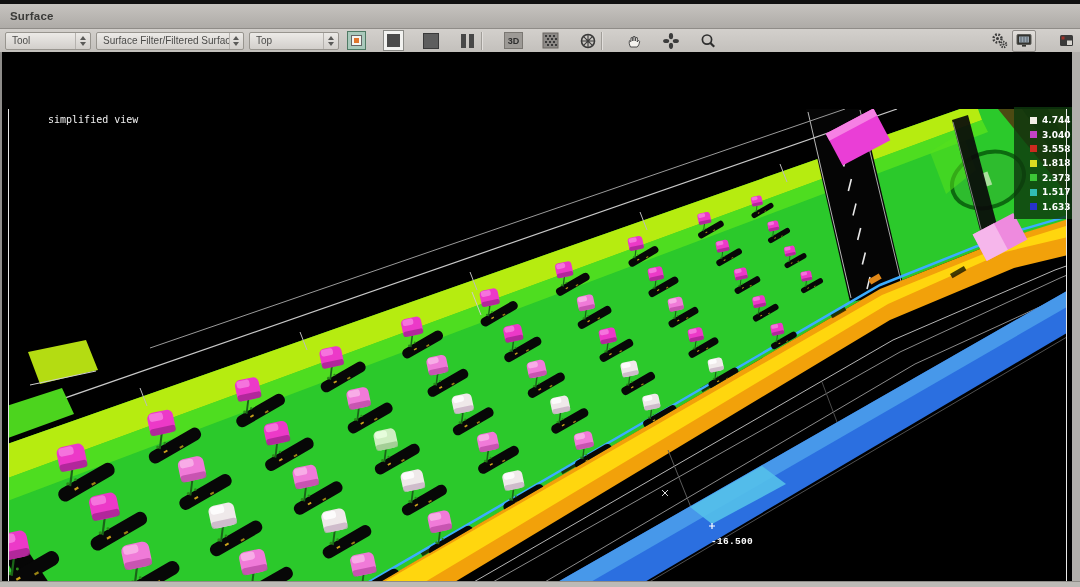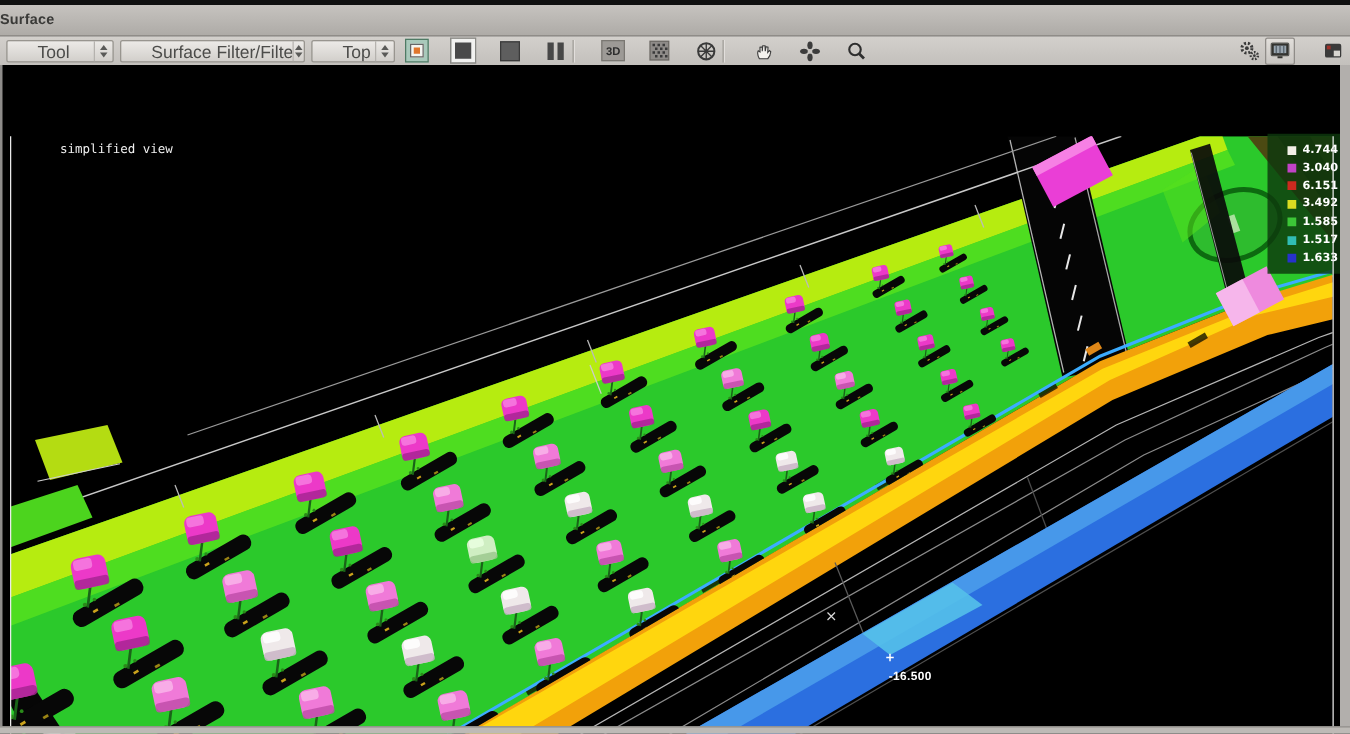--- a/index.html
+++ b/index.html
@@ -3,27 +3,27 @@
 <meta charset="utf-8">
 <style>
   html,body{margin:0;padding:0;background:#161616;}
   body{width:1080px;height:587px;position:relative;overflow:hidden;
        font-family:"Liberation Sans","DejaVu Sans",sans-serif;}
   
   .top-strip{position:absolute;left:0;top:0;width:1080px;height:4px;background:#101010;}
   .titlebar{position:absolute;left:0;top:4px;width:1080px;height:24px;
             background:linear-gradient(#c6c3bf,#aeabA7);
             border-bottom:1px solid #8f8c88;display:flex;align-items:center;}
-  .titlebar .title{font-size:11.5px;font-weight:bold;color:#3a3a38;letter-spacing:.2px;}
+  .titlebar .title{font-size:11.5px;font-weight:bold;color:#3a3a38;padding-left:10px;letter-spacing:.2px;}
   .toolbar{position:absolute;left:0;top:29px;width:1080px;height:23px;
            background:linear-gradient(#d3d0cc,#c3c0bc);display:flex;align-items:center;}
   .dd{height:18px;margin-left:5px;background:linear-gradient(#eceae7,#d2cfcb);
       border:1px solid #98958f;border-radius:2px;display:flex;align-items:center;
       justify-content:space-between;box-sizing:border-box;cursor:default;}
-  .dd-label{font-size:14px;color:#4c4c4a;padding-left:24px;white-space:nowrap;overflow:hidden;}
+  .dd-label{font-size:10px;color:#4c4c4a;padding-left:6px;white-space:nowrap;overflow:hidden;}
   .dd-arrows{display:flex;flex-direction:column;align-items:center;justify-content:center;
              width:14px;border-left:1px solid #b5b2ae;height:100%;}
   .dd-arrows i{display:block;width:0;height:0;border-left:3px solid transparent;border-right:3px solid transparent;}
   .dd-arrows i.up{border-bottom:4px solid #5a5a58;margin-bottom:2px;}
   .dd-arrows i.dn{border-top:4px solid #5a5a58;}
   .tb-btn{width:19px;height:19px;margin-left:18px;display:flex;align-items:center;justify-content:center;}
   .tb-sep{width:1px;height:18px;background:#a09d98;margin:0 4px;box-shadow:1px 0 0 #e2dfdc;}
   .chip{background:#9d9a96;border:1px solid #7a7772;display:flex;align-items:center;justify-content:center;}
   .btn3d{width:17px;height:15px;font-size:9px;font-weight:bold;color:#2e2e2e;}
   .active-swatch{width:17px;height:17px;background:#a9c9bb;border:1px solid #4f7a64;
@@ -41,21 +41,21 @@
   
   .viewport{position:absolute;left:0;top:52px;width:1080px;height:530px;background:#000;}
   .vp-border-l{position:absolute;left:8px;top:57px;width:1px;height:521px;background:#e9e9e9;}
   .vp-border-r{position:absolute;left:1066px;top:57px;width:1px;height:521px;background:#e9e9e9;}
   .edge-right{position:absolute;left:1072px;top:52px;width:8px;height:530px;background:#b2afac;}
   .edge-left{position:absolute;left:0;top:52px;width:2px;height:530px;background:#8e8c8a;}
   .bottom-strip{position:absolute;left:0;top:581px;width:1080px;height:6px;background:#bdbab6;border-top:1px solid #8f8c88;}
   #scene{position:absolute;left:8px;top:57px;}
   .overlay-label{position:absolute;left:48px;top:62px;color:#f0f0f0;
                  font-family:"DejaVu Sans Mono","Liberation Mono",monospace;font-size:10px;}
-  .measure-label{position:absolute;left:711px;top:484px;color:#fff;font-size:9.5px;font-weight:bold;letter-spacing:.3px;}
+  .measure-label{position:absolute;left:711px;top:484px;color:#fff;font-size:9.5px;font-weight:bold;letter-spacing:.3px;font-family:Liberation Mono, monospace;}
   .legend{position:absolute;left:1014px;top:55px;width:69px;background:rgba(14,56,14,.82);
           padding:6px 0 5px 16px;box-sizing:border-box;}
   .legend-row{display:flex;align-items:center;height:14.4px;}
   .legend-row .sw{width:7px;height:7px;margin-right:5px;flex:none;}
   .legend-row .val{color:#fff;font-size:9px;font-weight:bold;
                    font-family:"DejaVu Sans","Liberation Sans",sans-serif;}
 </style>
 </head>
 <body>
 
@@ -73,21 +73,21 @@
         <i class="dn"></i>
       </span>
   </div>
   <div class="dd" style="width:148px">
     <span class="dd-label">Surface Filter/Filtered Surface</span>
     <span class="dd-arrows">
         <i class="up"></i>
         <i class="dn"></i>
       </span>
   </div>
-  <div class="dd" style="width:67px">
+  <div class="dd" style="width:90px">
     <span class="dd-label">Top</span>
     <span class="dd-arrows">
         <i class="up"></i>
         <i class="dn"></i>
       </span>
   </div>
 
   <div class="tb-btn" style="margin-left:8px">
     <span class="active-swatch">
         <span class="w">
@@ -814,29 +814,29 @@
       <div class="legend-row">
         <span class="sw" style="background: rgb(242, 239, 230);"></span>
         <span class="val">4.744</span>
       </div>
       <div class="legend-row">
         <span class="sw" style="background: rgb(194, 67, 198);"></span>
         <span class="val">3.040</span>
       </div>
       <div class="legend-row">
         <span class="sw" style="background: rgb(204, 42, 31);"></span>
-        <span class="val">6.151</span>
+        <span class="val">3.558</span>
       </div>
       <div class="legend-row">
         <span class="sw" style="background: rgb(218, 220, 33);"></span>
-        <span class="val">3.492</span>
+        <span class="val">1.818</span>
       </div>
       <div class="legend-row">
         <span class="sw" style="background: rgb(60, 198, 55);"></span>
-        <span class="val">1.585</span>
+        <span class="val">2.373</span>
       </div>
       <div class="legend-row">
         <span class="sw" style="background: rgb(49, 188, 180);"></span>
         <span class="val">1.517</span>
       </div>
       <div class="legend-row">
         <span class="sw" style="background: rgb(39, 50, 204);"></span>
         <span class="val">1.633</span>
       </div>
     </div>

